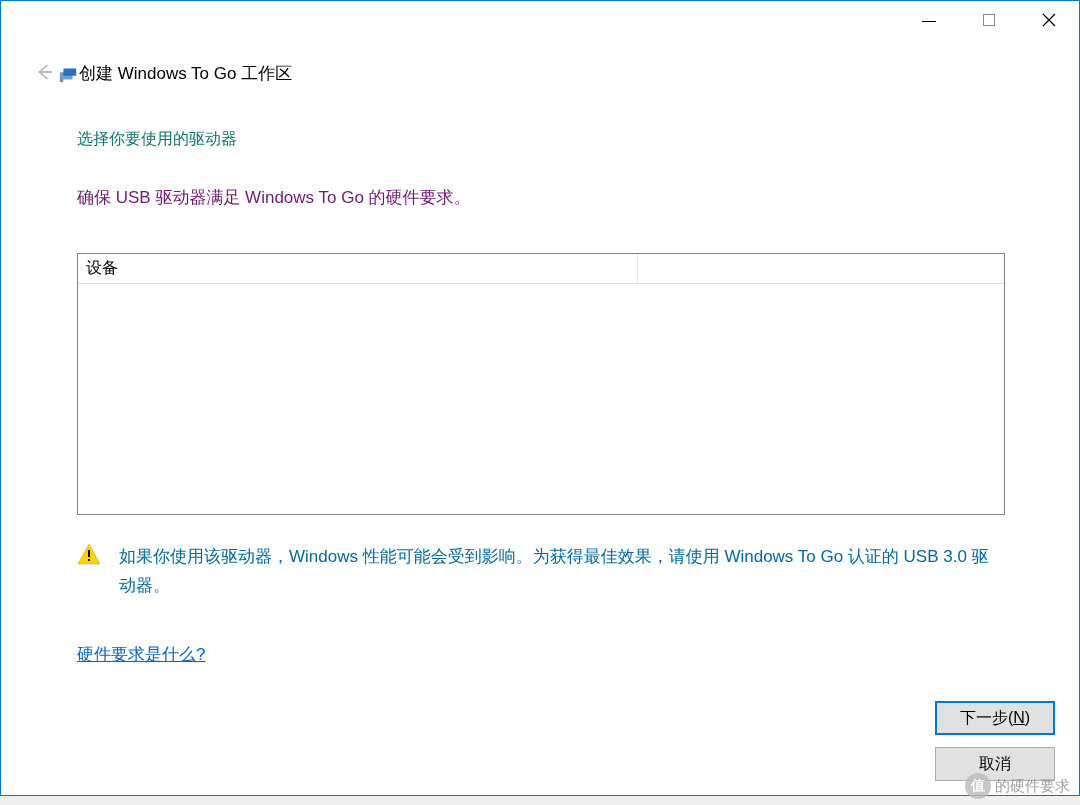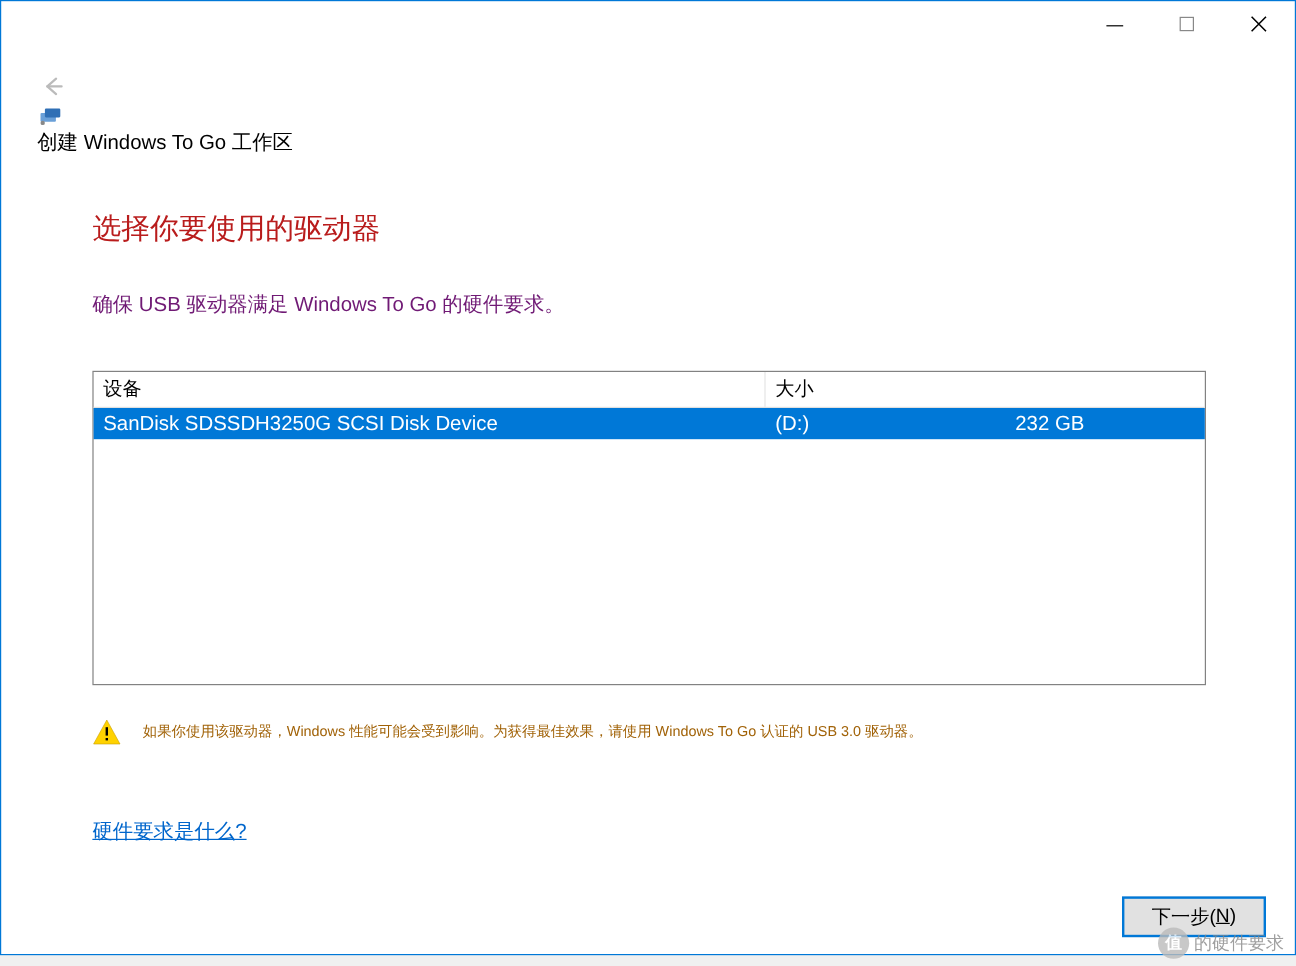--- a/index.html
+++ b/index.html
@@ -29,43 +29,42 @@
       width: 60px; height: 38px;
       display: flex; align-items: center; justify-content: center;
       cursor: pointer;
     }
     .tb-btn svg, .tb-btn .box {
       width: 14px; height: 14px;
     }
     .minline { width: 14px; height: 1px; background: #000; position: relative; top: 1px; }
     .maxbox { width: 12px; height: 12px; border: 1px solid #888; }
     .header {
-      display: flex; align-items: flex-start;
+      display: flex; align-items: flex-end;
       padding: 16px 24px 10px 30px;
-      flex-direction: column;
     }
     .back-arrow {
       width: 26px; height: 26px;
       display: flex; align-items: center; justify-content: center;
       cursor: pointer;
       color: #bbb;
     }
     .app-icon {
       width: 22px; height: 22px;
       position: relative;
       display: flex; align-items: center; justify-content: center;
     }
     .app-icon svg { width: 22px; height: 22px; }
     .header-title { font-size: 17px; color: #000; }
     .content {
       padding: 34px 74px 0 76px;
     }
     .heading {
-      font-size: 24px;
-      color: #b91c1c;
+      font-size: 16px;
+      color: #0f766e;
       margin-bottom: 36px;
       font-weight: normal;
     }
     .subtext {
       font-size: 17px;
       color: #701a75;
       margin-bottom: 44px;
     }
     .device-list {
       border: 1px solid #828282;
@@ -101,27 +100,27 @@
       margin-top: 28px;
       gap: 18px;
     }
     .warn-icon {
       flex: 0 0 24px;
       height: 22px;
       position: relative;
     }
     .warn-icon svg { width: 24px; height: 22px; }
     .warn-text {
-      font-size: 12px;
+      font-size: 17px;
       line-height: 1.7;
-      color: #a16207;
+      color: #0369a1;
     }
     .link {
       display: inline-block;
-      margin-top: 60px;
+      margin-top: 42px;
       font-size: 17px;
       color: #0066cc;
       text-decoration: underline;
       cursor: pointer;
     }
     .footer {
       position: absolute;
       bottom: 14px; right: 24px;
       display: flex;
       gap: 12px;
@@ -194,26 +193,20 @@
     <div class="header-title">创建 Windows To Go 工作区</div>
   </div>
 
   <div class="content">
     <h1 class="heading">选择你要使用的驱动器</h1>
     <div class="subtext">确保 USB 驱动器满足 Windows To Go 的硬件要求。</div>
 
     <div class="device-list">
       <div class="list-header">
         <div class="col col-device">设备</div>
-        <div class="col col-size">大小</div>
-      </div>
-      <div class="list-row selected">
-        <div class="col col-device">SanDisk SDSSDH3250G SCSI Disk Device</div>
-        <div class="col col-drive">(D:)</div>
-        <div class="col col-size">232 GB</div>
       </div>
     </div>
 
     <div class="warning">
       <div class="warn-icon">
         <svg viewBox="0 0 24 22">
             <path d="M12 1 L23 21 H1 Z" fill="#ffd200" stroke="#c9a000" stroke-width="0.5"></path>
             <rect x="11" y="7" width="2" height="7" fill="#000"></rect>
             <rect x="11" y="16" width="2" height="2" fill="#000"></rect>
           </svg>
@@ -223,20 +216,21 @@
 
     <a class="link">硬件要求是什么?</a>
   </div>
 
   <div class="footer">
     <button class="btn primary">
       <span>下一步(</span>
         <span class="mnemonic">N</span>
         <span>)</span>
     </button>
+    <button class="btn">取消</button>
   </div>
 
 </div>
 
 <div class="watermark">
   <div class="wm-circle">值</div>
   <span>的硬件要求</span>
 </div>
 
 </body></html>

